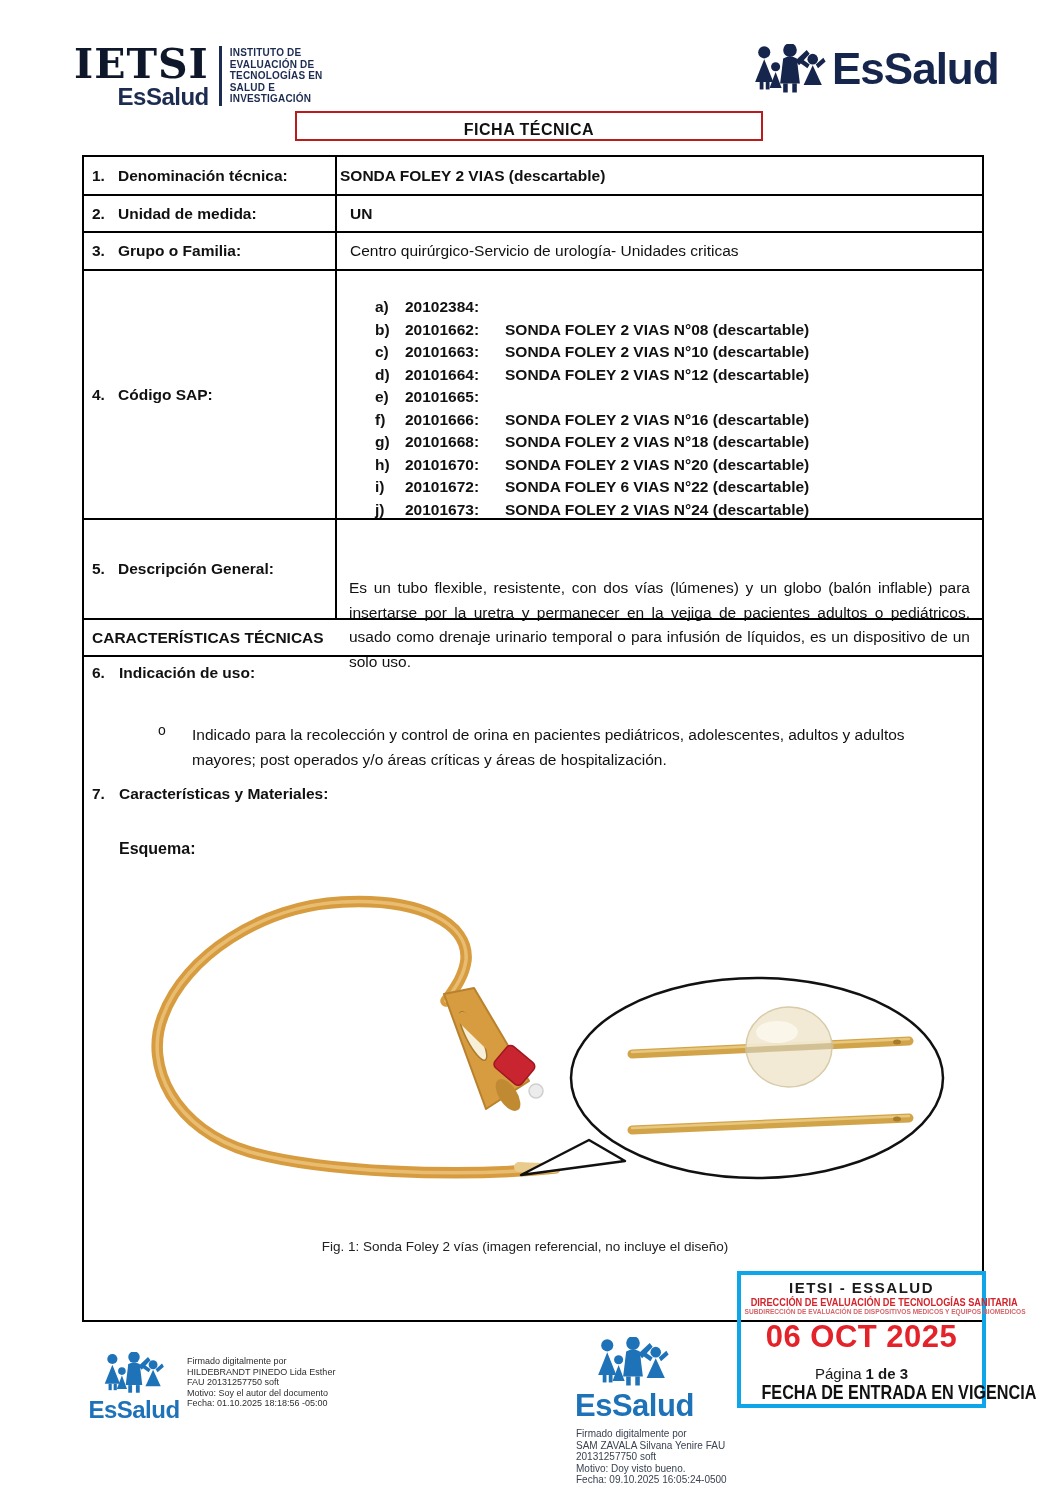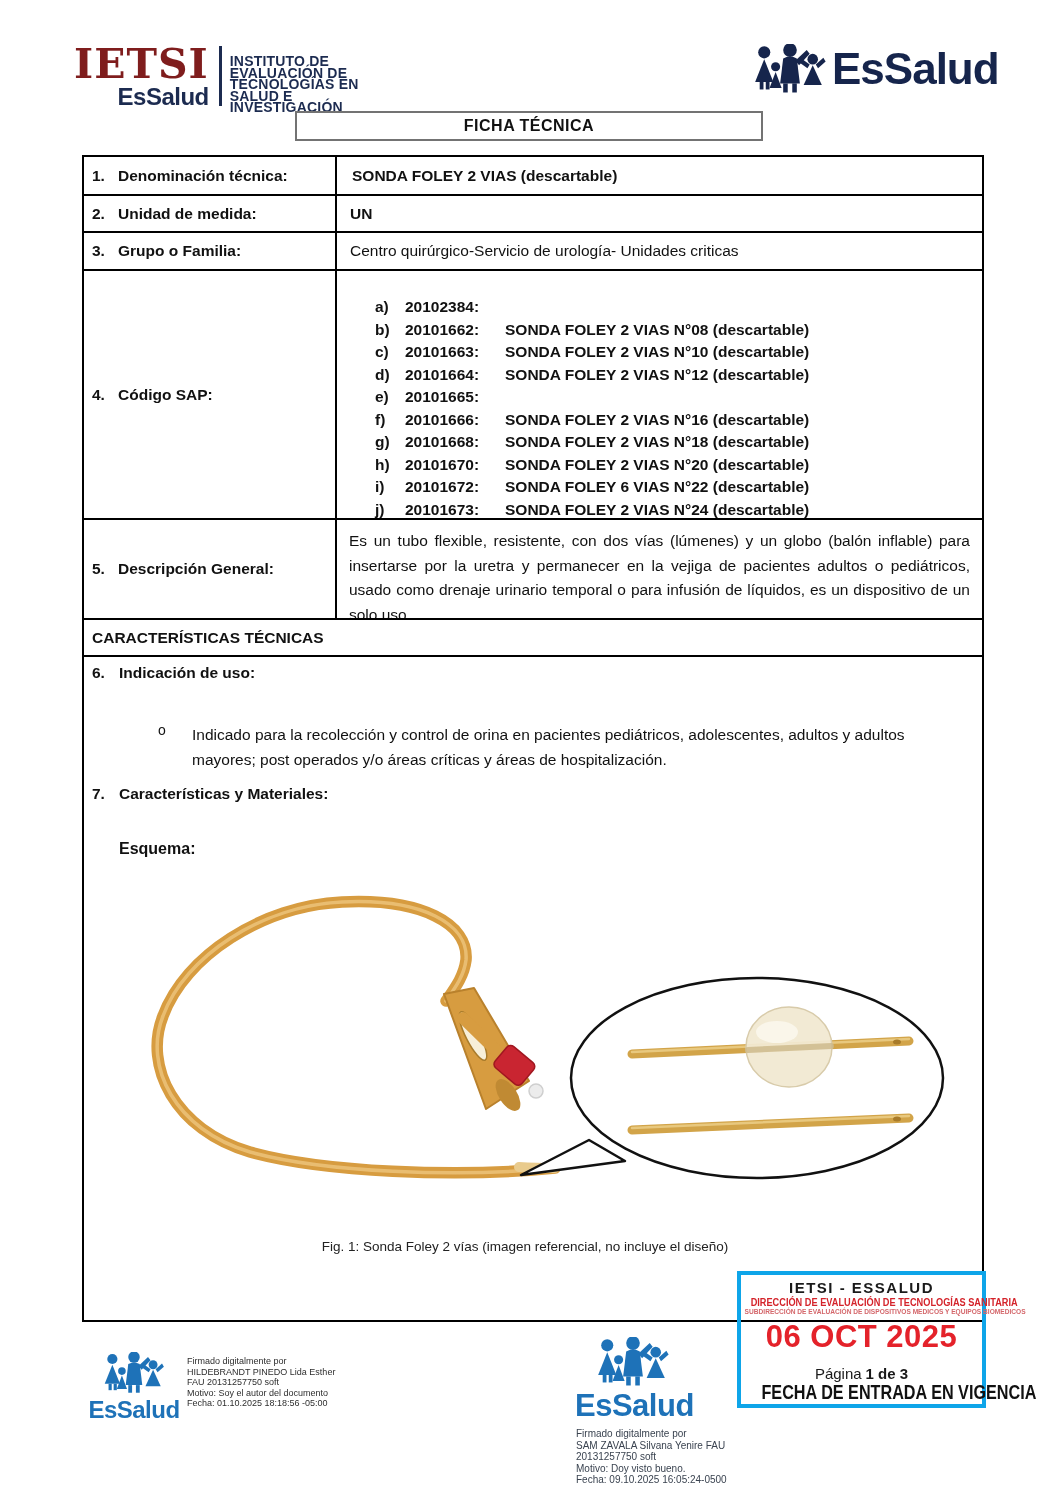--- a/index.html
+++ b/index.html
@@ -5,49 +5,49 @@
   * { margin:0; padding:0; box-sizing:border-box; }
   html,body { background:#e9e9e9; }
   .page {
     position:relative; width:1058px; height:1497px; margin:0 auto;
     background:#ffffff; font-family:"Liberation Sans", sans-serif; color:#111;
     overflow:hidden;
   }
   
   .ietsi { position:absolute; left:74px; top:44px; display:flex; align-items:flex-start; }
   .ietsi-txt { display:flex; flex-direction:column; align-items:flex-end; }
-  .ietsi-acr { font-family:"DejaVu Serif", serif; font-weight:bold; font-size:41px; line-height:40px; color:#7f1d1d; letter-spacing:1px; }
+  .ietsi-acr { font-family:"DejaVu Serif", serif; font-weight:bold; font-size:41px; line-height:40px; color:#0f172a; letter-spacing:1px; }
   .ietsi-brand { font-weight:bold; font-size:24px; line-height:26px; color:#1c2b50; letter-spacing:-0.5px; }
   .ietsi-bar { width:3px; background:#1c2b50; height:60px; margin:2px 8px 0 10px; }
-  .ietsi-tag { font-size:14px; font-weight:bold; color:#1c2b50; line-height:11.5px; white-space:pre-line; margin-top:12px; letter-spacing:0.2px; }
+  .ietsi-tag { font-size:10px; font-weight:bold; color:#1c2b50; line-height:11.5px; white-space:pre-line; margin-top:3px; letter-spacing:0.2px; }
   .essalud-top { position:absolute; left:752px; top:44px; display:flex; align-items:center; color:#16254c; }
   .fam { color:inherit; }
   .essalud-word-top { font-weight:bold; font-size:44px; color:#16254c; letter-spacing:-1px; margin-left:4px; }
   
   .title-box { position:absolute; left:295px; top:111px; width:468px; height:30px;
-    border:2px solid #737373; display:flex; align-items:center; justify-content:center; }
+    border:2px solid #b91c1c; display:flex; align-items:flex-end; justify-content:center; }
   .title-box span { font-weight:bold; font-size:16px; letter-spacing:0.5px; }
   
   .spec-table { position:absolute; left:82px; top:155px; width:902px; height:1167px;
     border:2px solid #000; display:flex; flex-direction:column; }
   .trow { display:flex; border-top:2px solid #000; }
   .trow:first-child { border-top:none; }
   .tlabel { width:253px; border-right:2px solid #000; display:flex; align-items:center; padding:4px 4px 4px 8px; }
   .tnum { width:26px; font-weight:bold; font-size:15.5px; flex:none; }
   .tlab { font-weight:bold; font-size:15.5px; }
   .tvalue { flex:1; display:flex; align-items:center; font-size:15.5px; }
   .r1 { height:37px; } .r2 { height:37px; } .r3 { height:38px; }
-  .r1 .tvalue { padding-left:15px; font-weight:bold; }
+  .r1 .tvalue { padding-left:3px; font-weight:bold; }
   .r2 .tvalue { padding-left:13px; font-weight:bold; }
   .r3 .tvalue { padding-left:13px; }
   .r4 { height:249px; }
   .sapcell { display:block; padding:25px 10px 10px 38px; }
   .sap-line { display:grid; grid-template-columns:30px 100px auto; font-weight:bold; font-size:15.5px; line-height:22.5px; }
   .r5 { height:100px; }
-  .desc-val { display:block; padding:9px 12px; line-height:24.5px; text-align:justify; }
+  .desc-val { display:block; padding:22px 12px; line-height:24.5px; text-align:justify;margin-top:34px; }
   .ct { height:37px; align-items:center; }
   .ct-text { font-weight:bold; font-size:15.5px; padding-left:8px; }
   .big { flex:1; display:block; position:relative; }
   .h6, .h7 { display:flex; font-weight:bold; font-size:15.5px; }
   .h6 { margin:7px 0 0 8px; }
   .h7 { margin:13px 0 0 8px; }
   .hnum { width:27px; flex:none; }
   .bullet-row { display:flex; margin:40px 55px 0 74px; }
   .bullet-marker { width:34px; flex:none; font-size:14px; }
   .bullet-text { font-size:15.5px; line-height:25px; }

